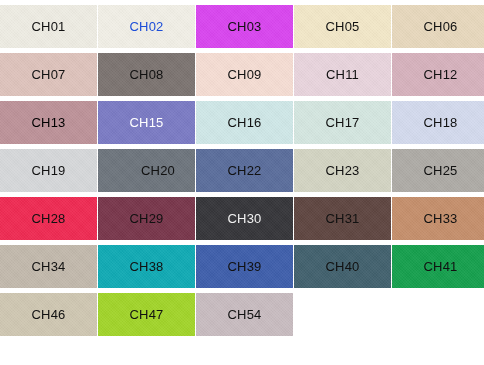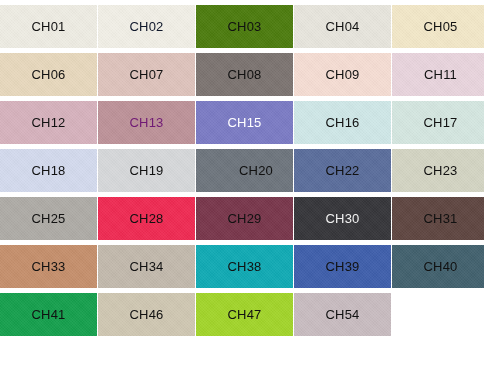--- a/index.html
+++ b/index.html
@@ -53,27 +53,24 @@
   }
 </style>
 </head>
 <body>
 
 <div id="swatch-grid">
     <div class="swatch" style="background: rgb(238, 236, 227);">
       <span class="swatch-label" style="color: rgb(17, 17, 17);">CH01</span>
     </div>
     <div class="swatch" style="background: rgb(241, 239, 230);">
-      <span class="swatch-label" style="color: #0f172a;">CH02</span>
+      <span class="swatch-label" style="color: #1d4ed8;">CH02</span>
     </div>
-    <div class="swatch" style="background: #4d7c0f;">
+    <div class="swatch" style="background: #d946ef;">
       <span class="swatch-label" style="color: rgb(17, 17, 17);">CH03</span>
-    </div>
-    <div class="swatch" style="background: rgb(231, 229, 221);">
-      <span class="swatch-label" style="color: rgb(17, 17, 17);">CH04</span>
     </div>
     <div class="swatch" style="background: rgb(242, 231, 200);">
       <span class="swatch-label" style="color: rgb(17, 17, 17);">CH05</span>
     </div>
     <div class="swatch" style="background: rgb(231, 216, 189);">
       <span class="swatch-label" style="color: rgb(17, 17, 17);">CH06</span>
     </div>
     <div class="swatch" style="background: rgb(222, 195, 188);">
       <span class="swatch-label" style="color: rgb(17, 17, 17);">CH07</span>
     </div>
@@ -83,21 +80,21 @@
     <div class="swatch" style="background: rgb(245, 221, 211);">
       <span class="swatch-label" style="color: rgb(17, 17, 17);">CH09</span>
     </div>
     <div class="swatch" style="background: rgb(232, 212, 221);">
       <span class="swatch-label" style="color: rgb(17, 17, 17);">CH11</span>
     </div>
     <div class="swatch" style="background: rgb(214, 178, 189);">
       <span class="swatch-label" style="color: rgb(17, 17, 17);">CH12</span>
     </div>
     <div class="swatch" style="background: rgb(189, 146, 153);">
-      <span class="swatch-label" style="color: #701a75;">CH13</span>
+      <span class="swatch-label" style="color: #000000;">CH13</span>
     </div>
     <div class="swatch" style="background: rgb(123, 123, 196);">
       <span class="swatch-label" style="color: #ffffff;">CH15</span>
     </div>
     <div class="swatch" style="background: rgb(207, 231, 231);">
       <span class="swatch-label" style="color: rgb(17, 17, 17);">CH16</span>
     </div>
     <div class="swatch" style="background: rgb(212, 230, 224);">
       <span class="swatch-label" style="color: rgb(17, 17, 17);">CH17</span>
     </div>

